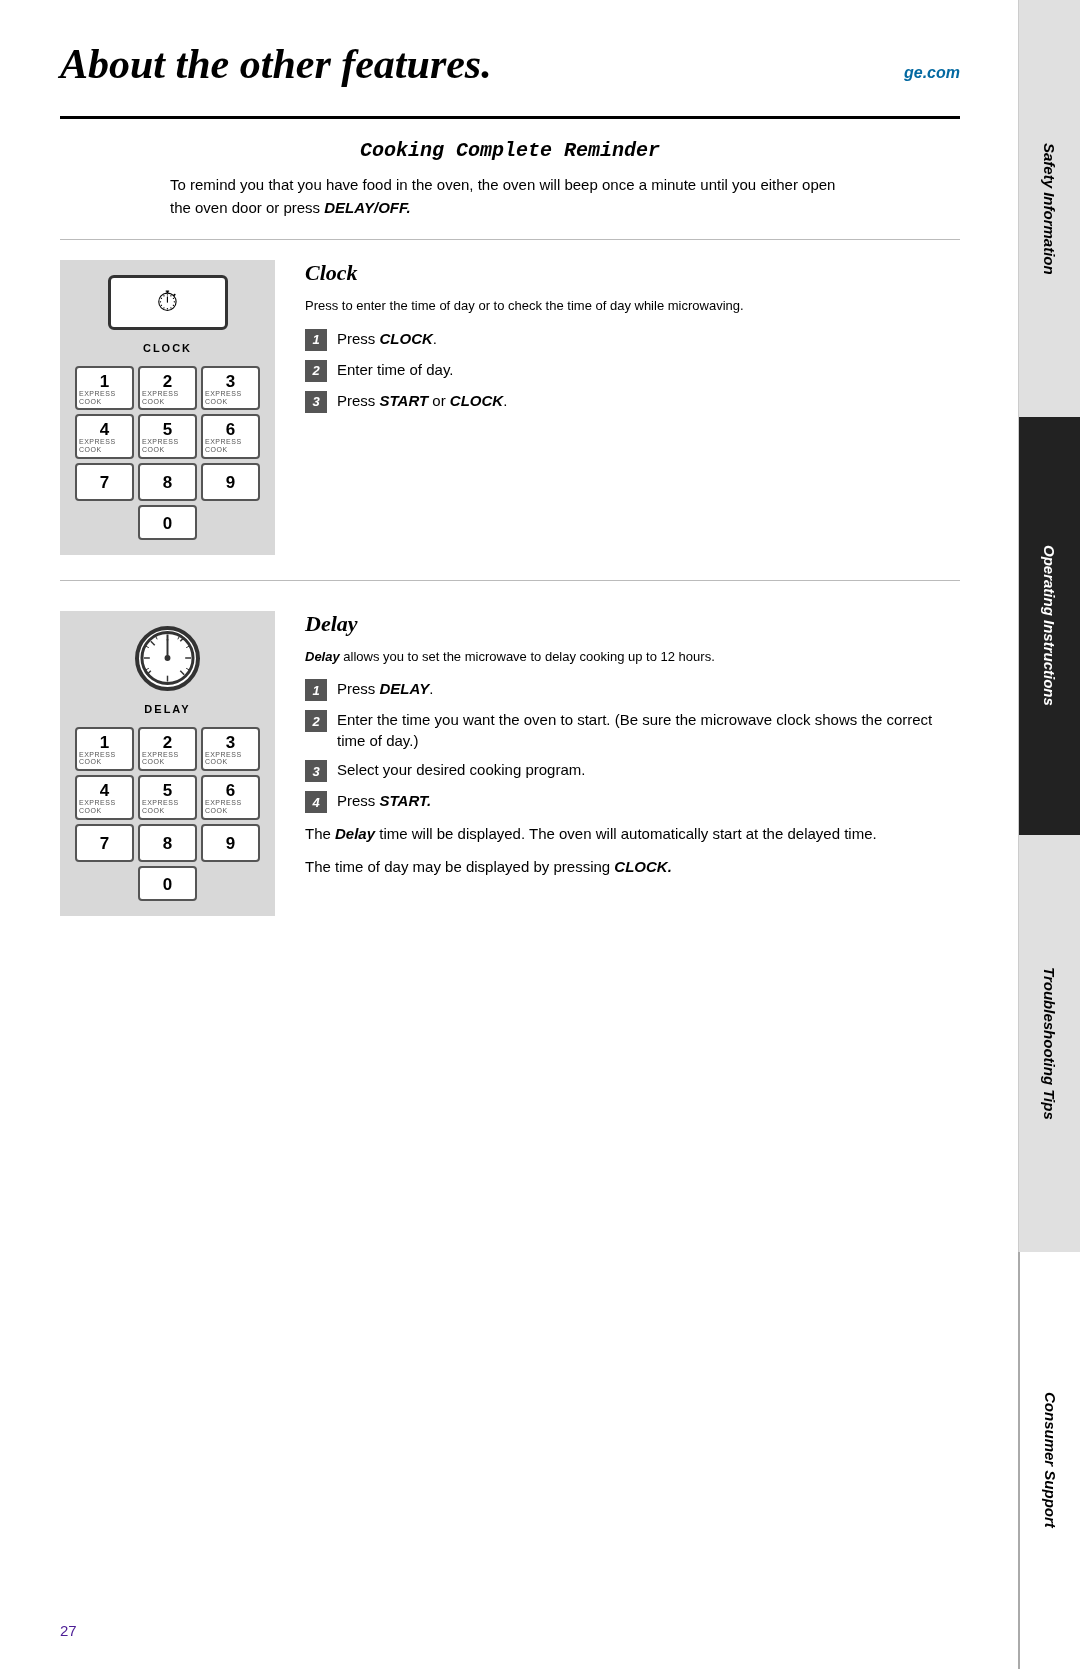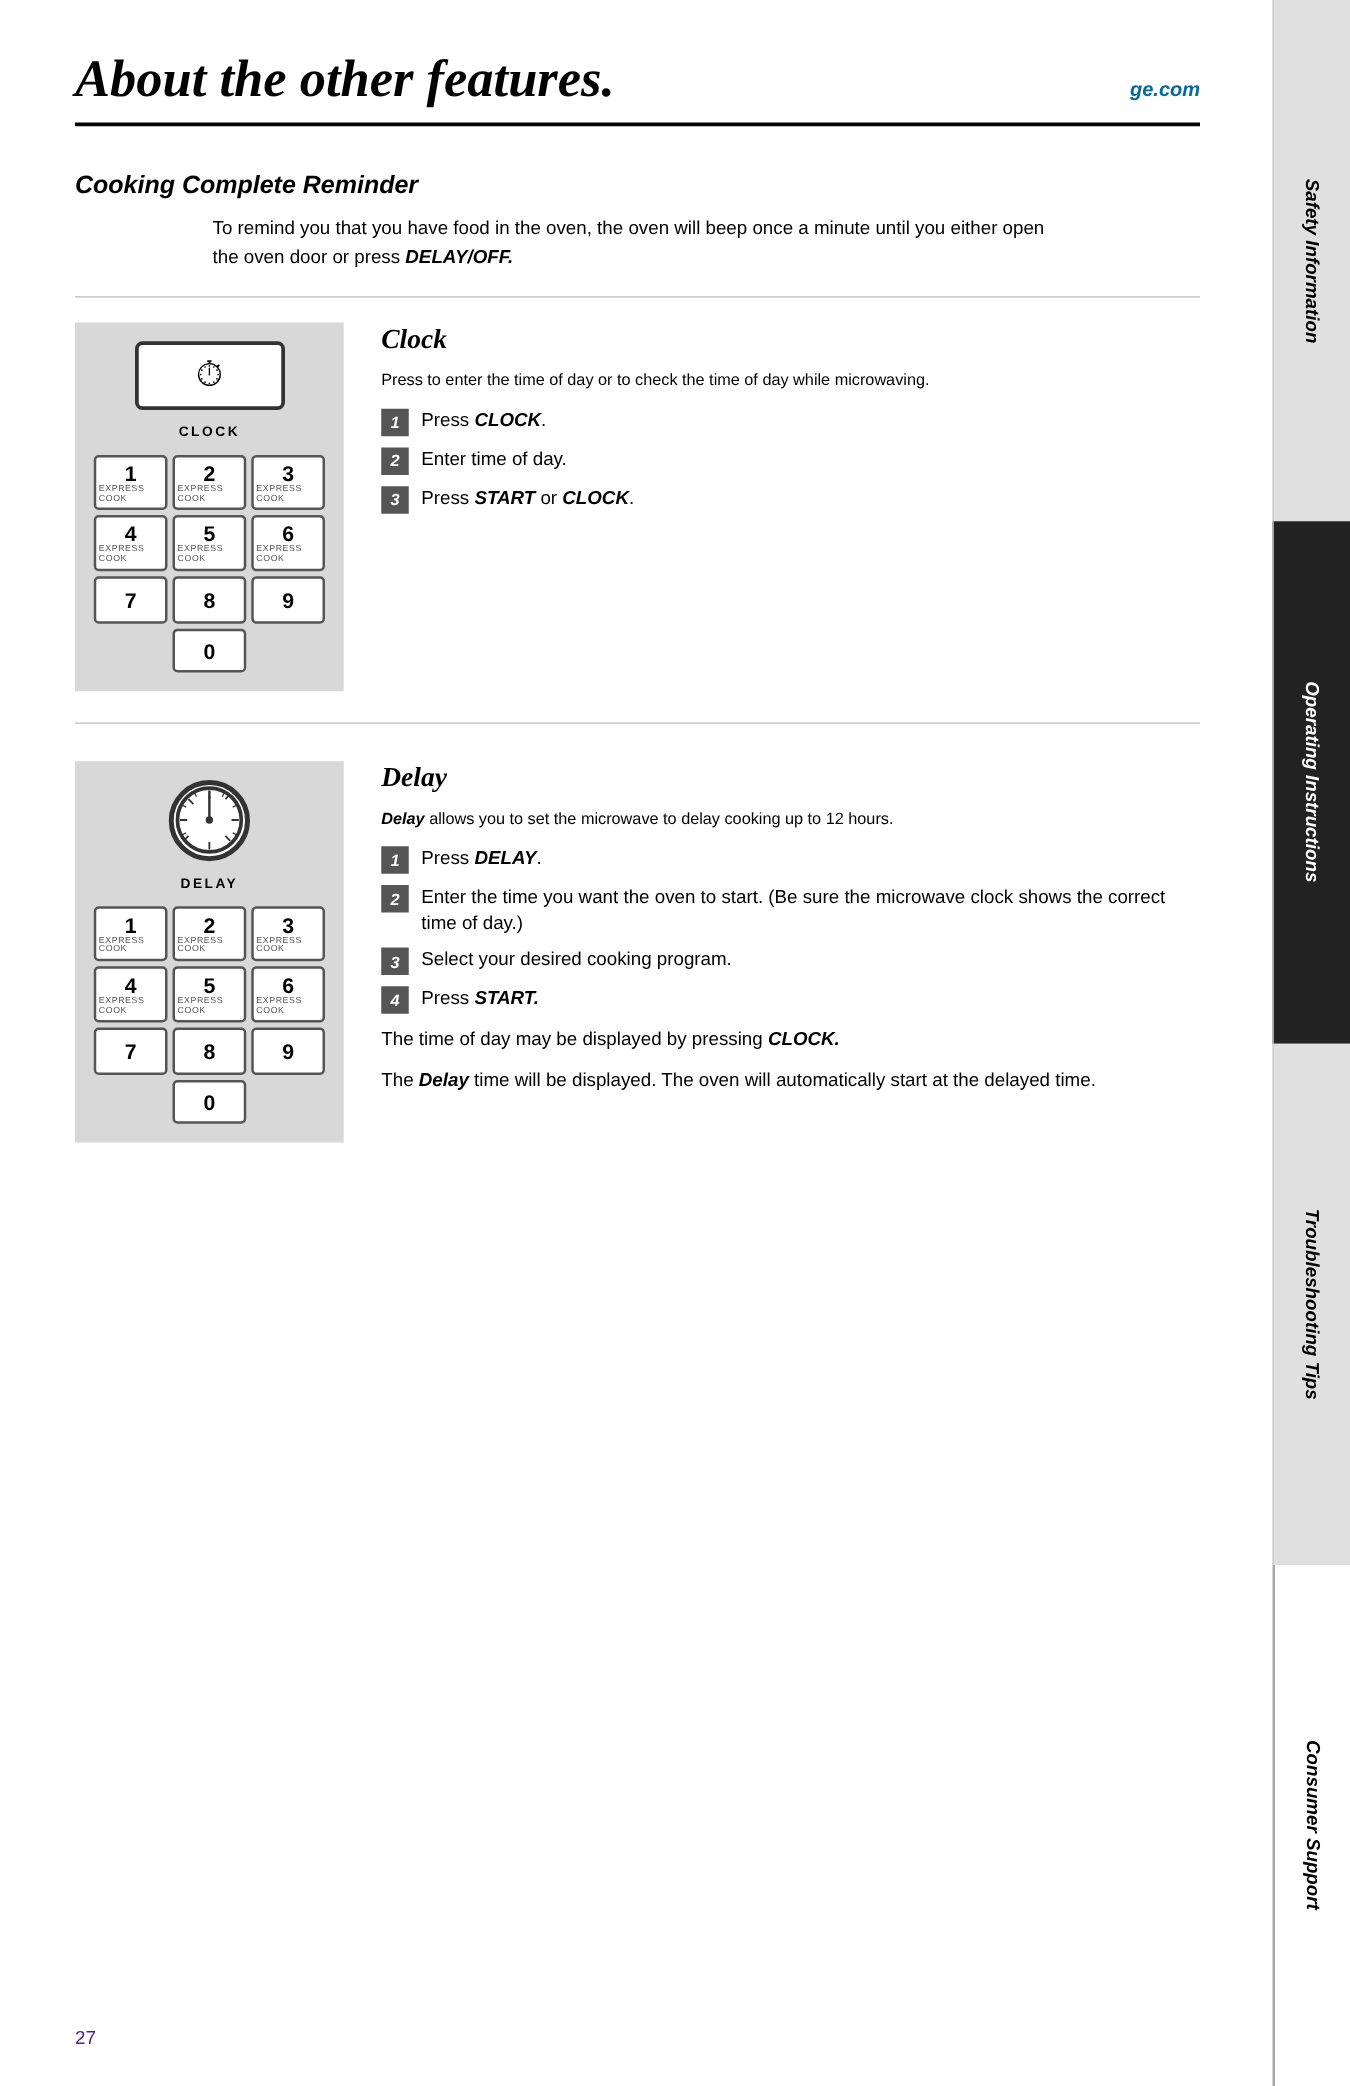--- a/index.html
+++ b/index.html
@@ -72,43 +72,44 @@
       font-family: Georgia, serif;
       color: #000;
       margin-bottom: 4px;
     }
 
     .title-line {
       display: flex;
       align-items: baseline;
       justify-content: space-between;
       border-bottom: 3px solid #000;
-      padding-bottom: 6px;
-      margin-bottom: 36px;
+      padding-bottom: 24px;
+      margin-bottom: 20px;
     }
 
     .ge-com {
       font-size: 16px;
       font-style: italic;
       font-weight: bold;
       color: #0369a1;
     }
 
     
     .section-cooking {
       margin-bottom: 20px;
       padding-bottom: 20px;
       border-bottom: 1px solid #bbb;
     }
 
     .section-heading {
       font-size: 20px;
       font-weight: bold;
       font-style: italic;
-      font-family: Liberation Sans, sans-serif;
+      font-family: Liberation Mono, monospace;
+      text-align: center;
       margin-bottom: 12px;
     }
 
     .section-text {
       font-size: 15px;
       line-height: 1.5;
       color: #000;
       max-width: 680px;
       margin: 0 auto;
     }
@@ -461,23 +462,23 @@
       <div class="step-row">
         <div class="step-num">3</div>
         <div class="step-text">Select your desired cooking program.</div>
       </div>
       <div class="step-row">
         <div class="step-num">4</div>
         <div class="step-text">Press <span class="bold-text">START.</span></div>
       </div>
 
       <div class="note-text">
+        The <span class="bold-text">Delay</span><span> time will be displayed. The oven will automatically start at the delayed time.</span>
+      </div>
+      <div class="note-text">
         <span>The time of day may be displayed by pressing </span><span class="bold-text">CLOCK.</span>
       </div>
-      <div class="note-text">
-        The <span class="bold-text">Delay</span><span> time will be displayed. The oven will automatically start at the delayed time.</span>
-      </div>
     </div>
   </div>
 
 </div>
 
 <div class="page-number">27</div>
 
 </body></html>

